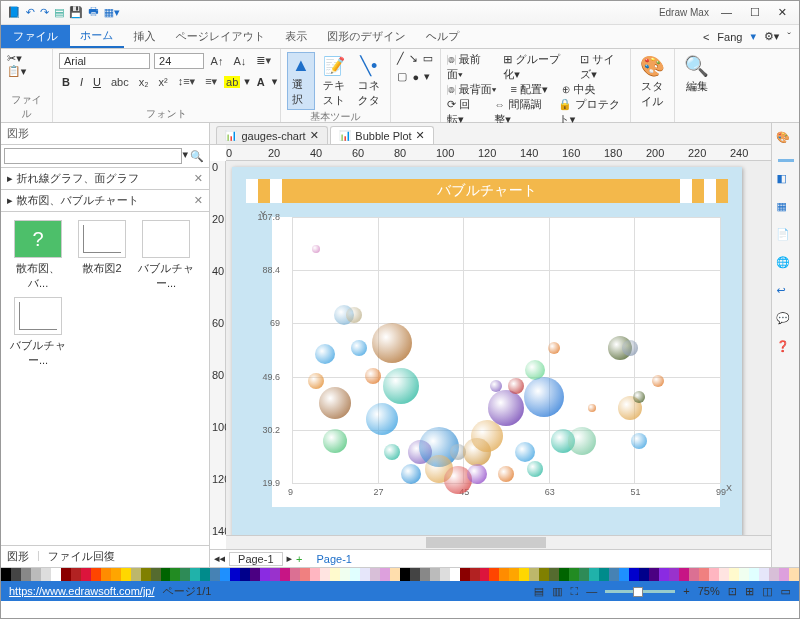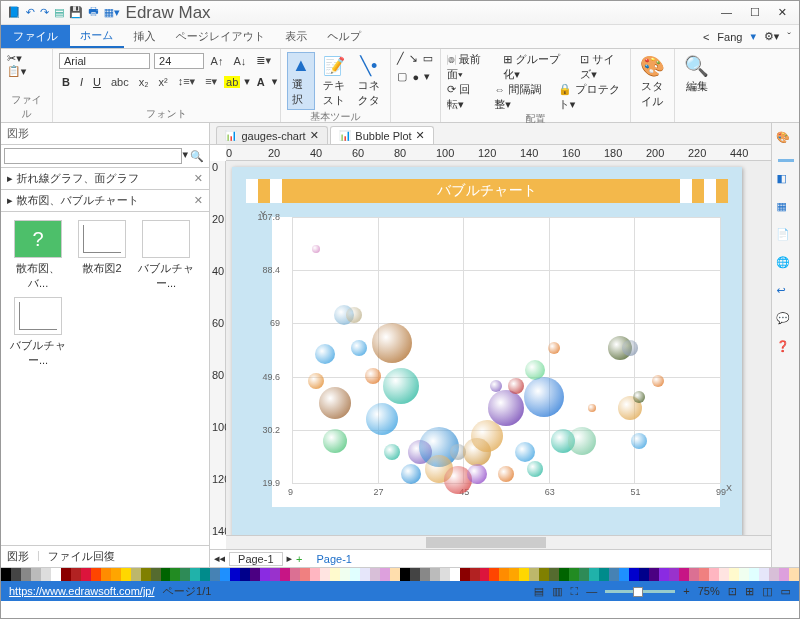--- a/index.html
+++ b/index.html
@@ -1,19 +1,19 @@
 <!DOCTYPE html>
 <html><head>
 <meta charset="utf-8">
 <style>
 *{box-sizing:border-box;margin:0;padding:0;font-family:"Meiryo UI","Yu Gothic",sans-serif;font-size:11px;color:#333}
 body{width:800px;height:619px;background:#fff;overflow:hidden;position:relative;border:1px solid #999}
 .titlebar{height:24px;display:flex;align-items:center;background:linear-gradient(#fdfdfd,#f4f4f4);border-bottom:1px solid #ddd}
 .qat{display:flex;gap:5px;padding:0 6px;align-items:center}
-.title{flex:1;text-align:left;font-size:17px;color:#555}
+.title{flex:1;text-align:right;font-size:10px;color:#555}
 .winbtns{display:flex;gap:18px;padding:0 12px;color:#555}
 .menubar{height:24px;display:flex;align-items:stretch;border-bottom:1px solid #ccc;background:#fafafa}
 .filebtn{background:#2878d6;color:#fff;padding:4px 12px;font-size:11px;display:flex;align-items:center}
 .tab{padding:4px 10px;color:#555;cursor:pointer;display:flex;align-items:center}
 .tab.active{color:#1e6fc9;border-bottom:2px solid #1e6fc9}
 .menur{margin-left:auto;display:flex;align-items:center;gap:8px;padding-right:8px;color:#1e6fc9}
 .ribbon{height:74px;display:flex;border-bottom:1px solid #ccc;background:#fafafa}
 .rgroup{border-right:1px solid #ddd;padding:3px 6px 1px;display:flex;flex-direction:column}
 .rgroup .lbl{font-size:10px;color:#777;text-align:center;margin-top:auto}
 .rrow{display:flex;align-items:center;gap:4px}
@@ -85,20 +85,21 @@
     <span>✕</span>
   </div>
 </div>
 
 <div class="menubar">
   <div class="filebtn">ファイル</div>
   <div class="tab active">ホーム</div>
   <div class="tab">挿入</div>
   <div class="tab">ページレイアウト</div>
   <div class="tab">表示</div>
+  <div class="tab">図形のデザイン</div>
   <div class="tab">ヘルプ</div>
   <div class="menur">
     <span>&lt;</span>
     <span>Fang</span>
       <span style="color:#1e6fc9">▾</span>
     <span>⚙▾</span>
     <span>ˇ</span>
   </div>
 </div>
 
@@ -156,20 +157,21 @@
       <span>╱</span>
       <span>↘</span>
       <span>▭</span>
       <span>▢</span>
       <span>●</span>
       <span>▾</span>
     </div>
   </div>
   <div class="rgroup" style="width:190px">
     <div class="rrow"><span>🀙 <span>最前面</span>▾</span>&nbsp;&nbsp;<span>⊞ <span>グループ化</span>▾</span>&nbsp;&nbsp;<span>⊡ <span>サイズ</span>▾</span></div>
+    <div class="rrow"><span>🀙 <span>最背面</span>▾</span>&nbsp;&nbsp;<span>≡ <span>配置</span>▾</span>&nbsp;&nbsp;<span>⊕ <span>中央</span></span></div>
     <div class="rrow"><span>⟳ <span>回転</span>▾</span>&nbsp;&nbsp;<span>⇔ <span>間隔調整</span>▾</span>&nbsp;<span>🔒 <span>プロテクト</span>▾</span></div>
     <div class="lbl">配置</div>
   </div>
   <div class="rgroup" style="width:44px">
     <div class="bigtool">
         <span style="font-size:20px">🎨</span>
         <span>スタイル</span>
       </div>
   </div>
   <div class="rgroup" style="width:44px;border-right:none">
@@ -227,21 +229,21 @@
         <span style="left: 84px;">40</span>
         <span style="left: 126px;">60</span>
         <span style="left: 168px;">80</span>
         <span style="left: 210px;">100</span>
         <span style="left: 252px;">120</span>
         <span style="left: 294px;">140</span>
         <span style="left: 336px;">160</span>
         <span style="left: 378px;">180</span>
         <span style="left: 420px;">200</span>
         <span style="left: 462px;">220</span>
-        <span style="left: 504px;">440</span>
+        <span style="left: 504px;">240</span>
       </div>
     <div class="stage">
       <div class="ruler-v" id="rulerv">
           <span style="top: 0px;">0</span>
           <span style="top: 52px;">20</span>
           <span style="top: 104px;">40</span>
           <span style="top: 156px;">60</span>
           <span style="top: 208px;">80</span>
           <span style="top: 260px;">100</span>
           <span style="top: 312px;">120</span>

